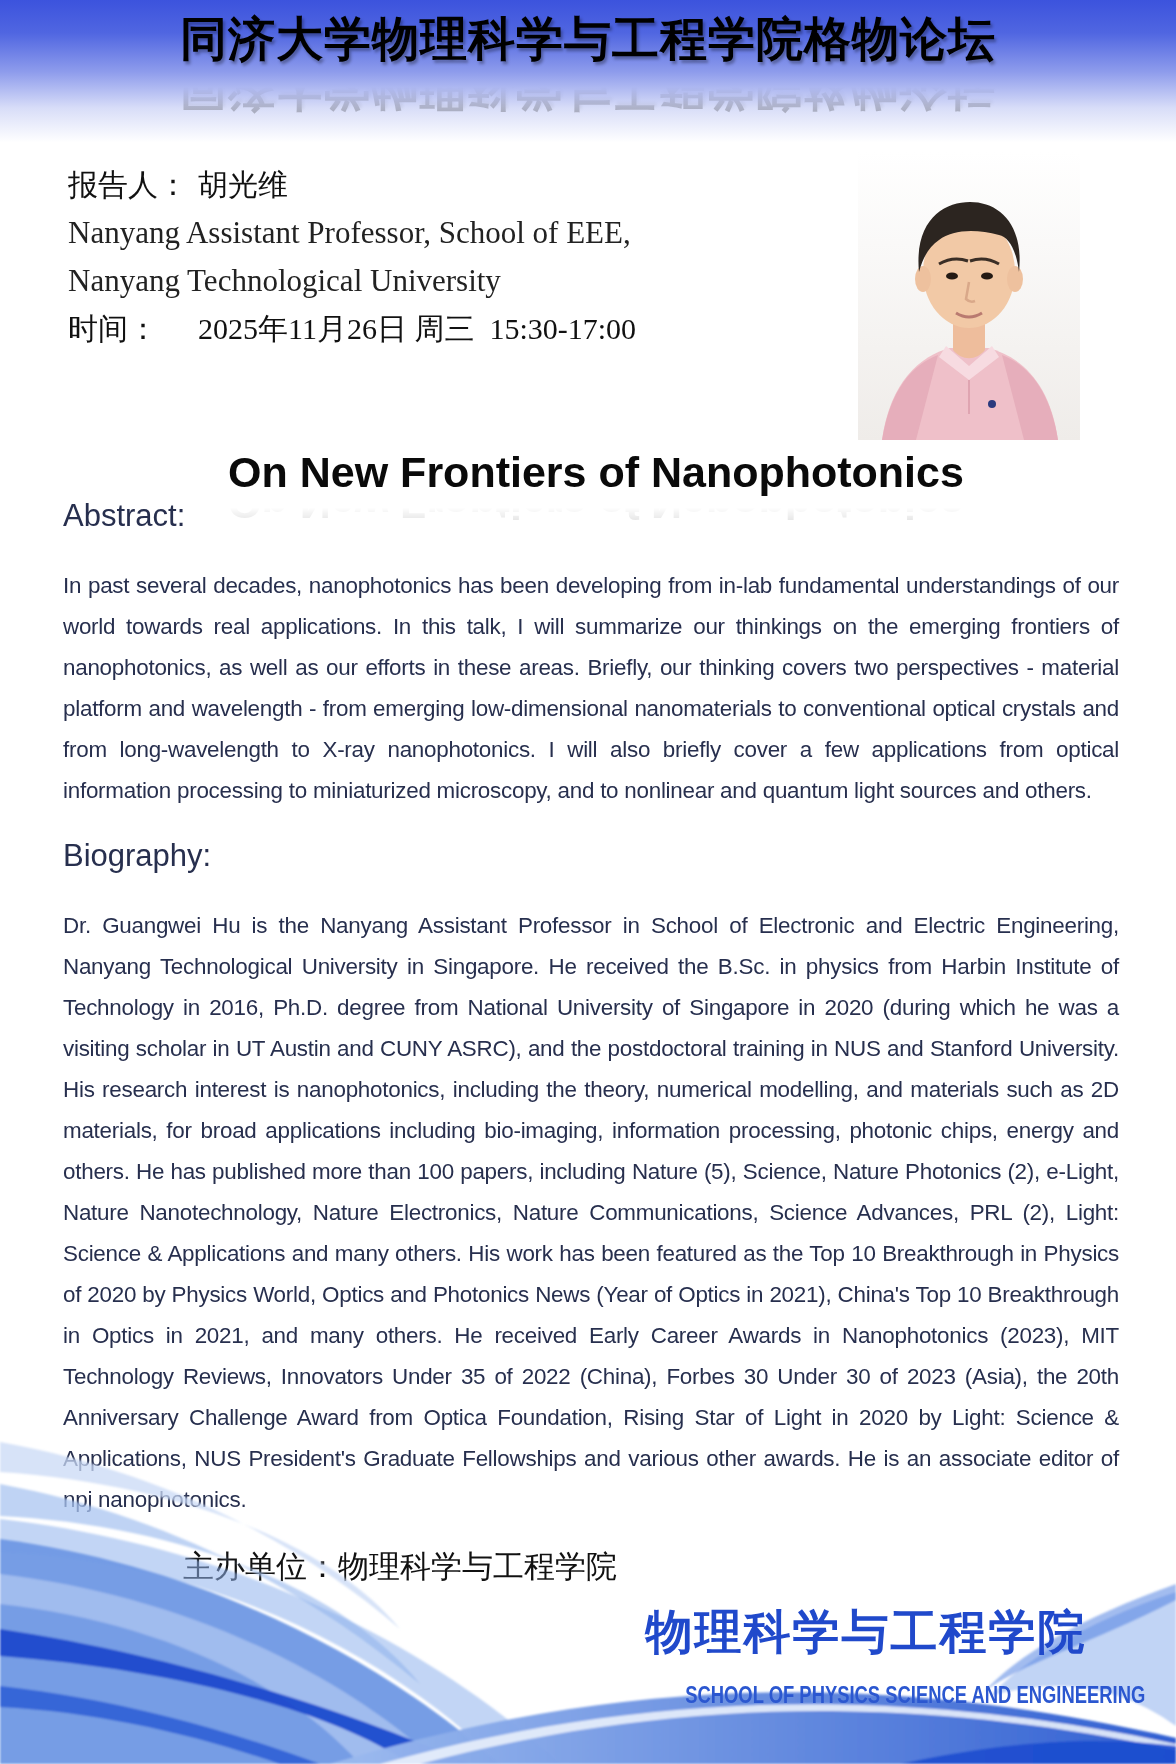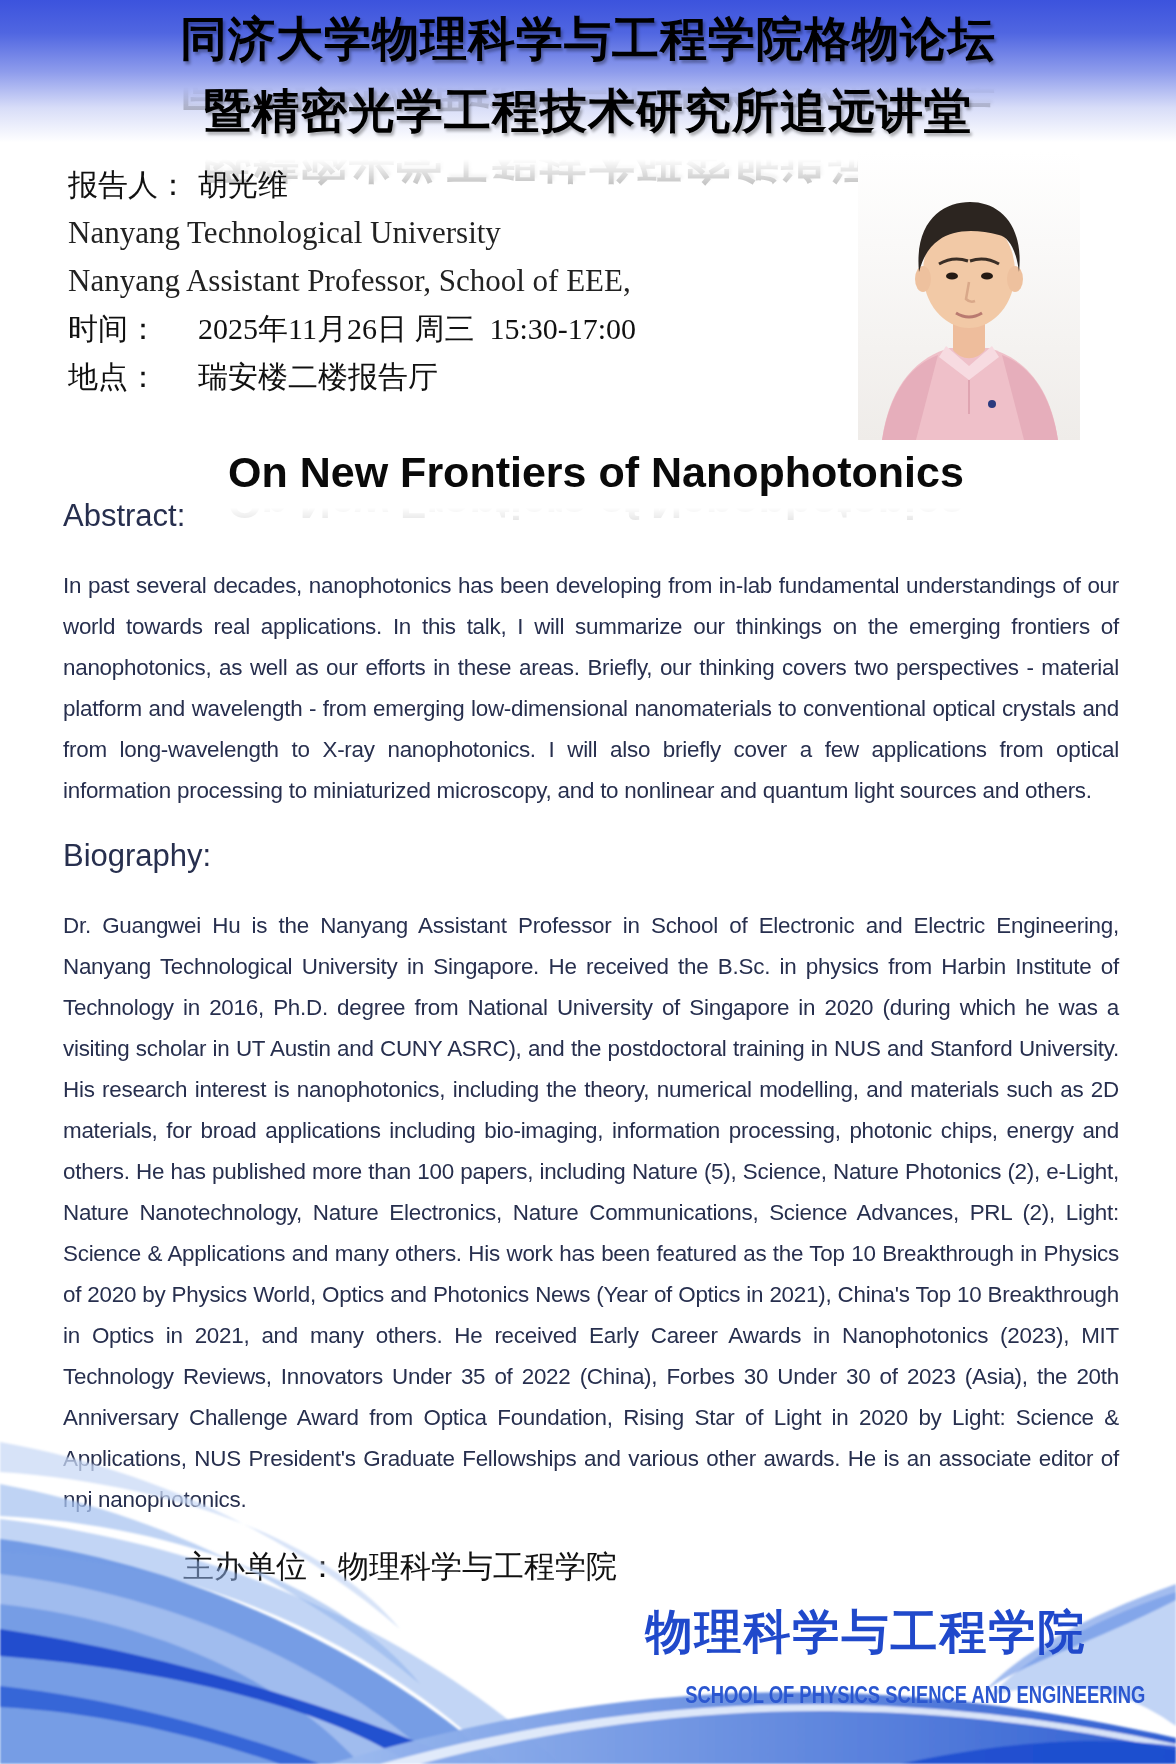--- a/index.html
+++ b/index.html
@@ -100,28 +100,26 @@
   }
 </style>
 </head>
 <body>
 
 <div class="poster">
 
   <div class="header-grad"></div>
 
   <div class="main-title title-1">同济大学物理科学与工程学院格物论坛</div>
-  <div class="main-title title-2">暨精密光学工程技术研究所追远讲堂</div>
 
   <div class="info">
     <div class="info-row"><span class="lbl">报告人：</span><span>胡光维</span></div>
+    <div class="info-row en">Nanyang Assistant Professor, School of EEE,</div>
     <div class="info-row en">Nanyang Technological University</div>
-    <div class="info-row en">Nanyang Assistant Professor, School of EEE,</div>
     <div class="info-row"><span class="lbl">时间：</span><span>2025年11月26日 周三  15:30-17:00</span></div>
-    <div class="info-row"><span class="lbl">地点：</span><span>瑞安楼二楼报告厅</span></div>
   </div>
 
   <div class="photo">
     <svg width="222" height="288" viewBox="0 0 222 288">
       <defs>
         <linearGradient id="bgG" x1="0" y1="0" x2="0" y2="1">
           <stop offset="0" stop-color="#ffffff"></stop>
           <stop offset="1" stop-color="#efece9"></stop>
         </linearGradient>
       </defs>

